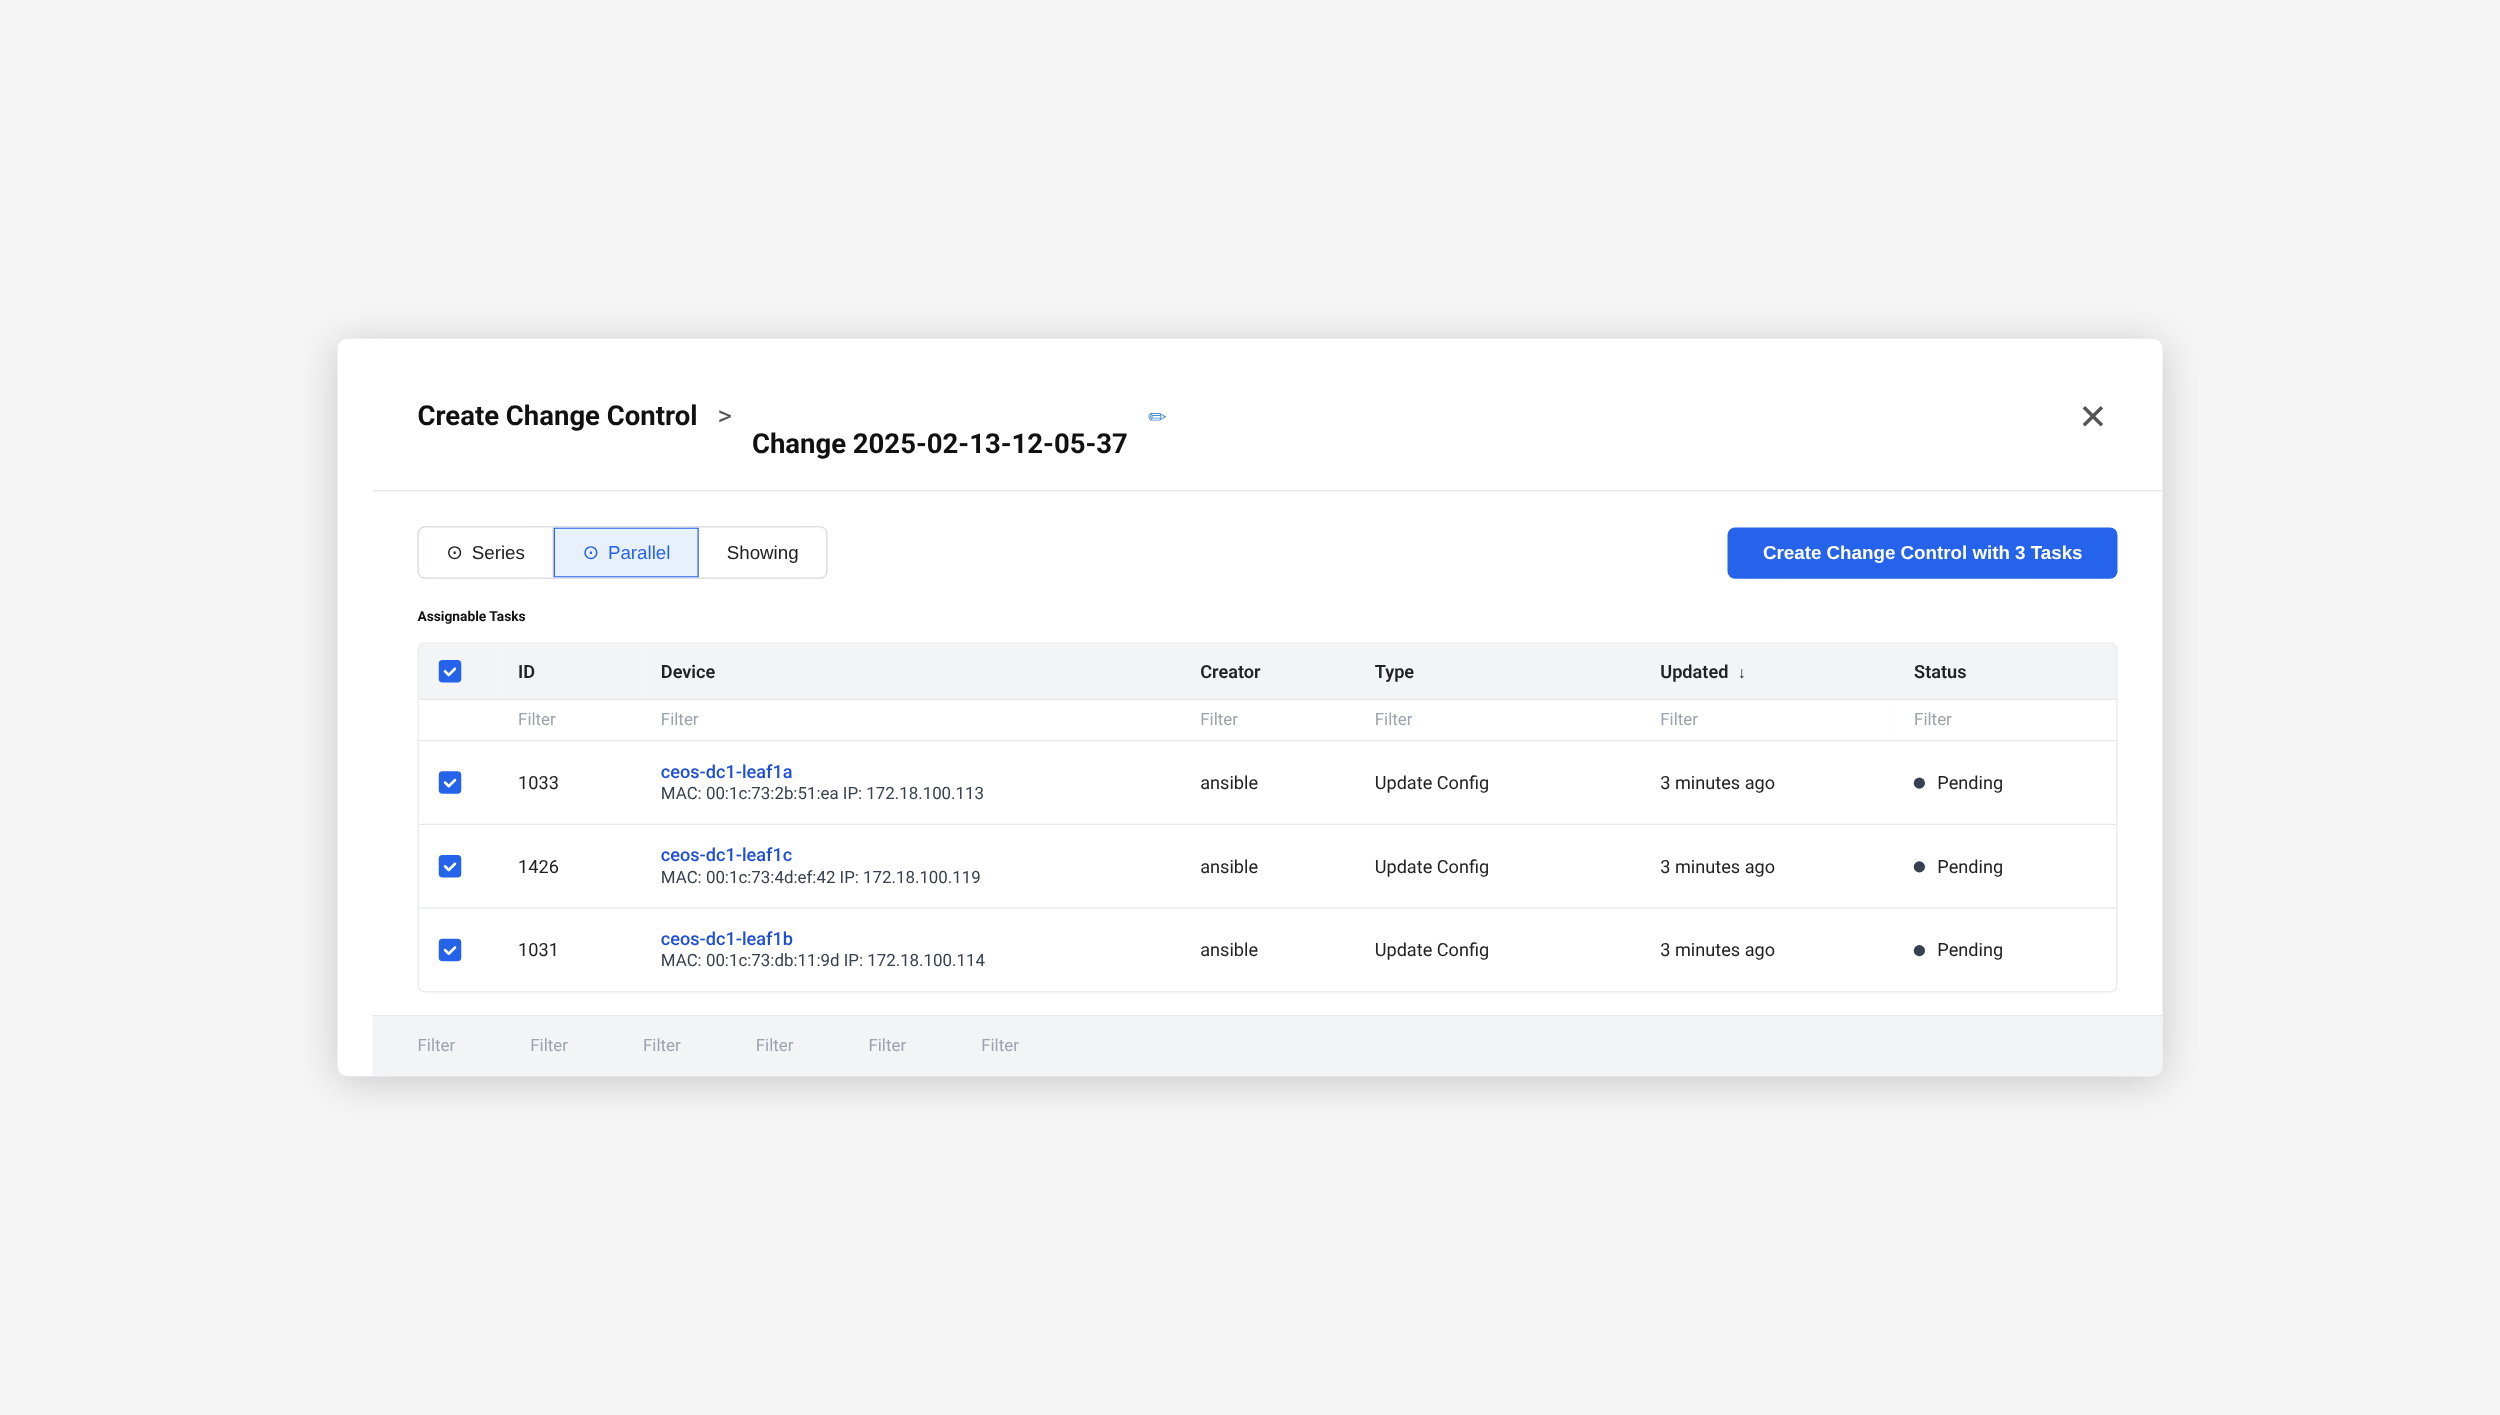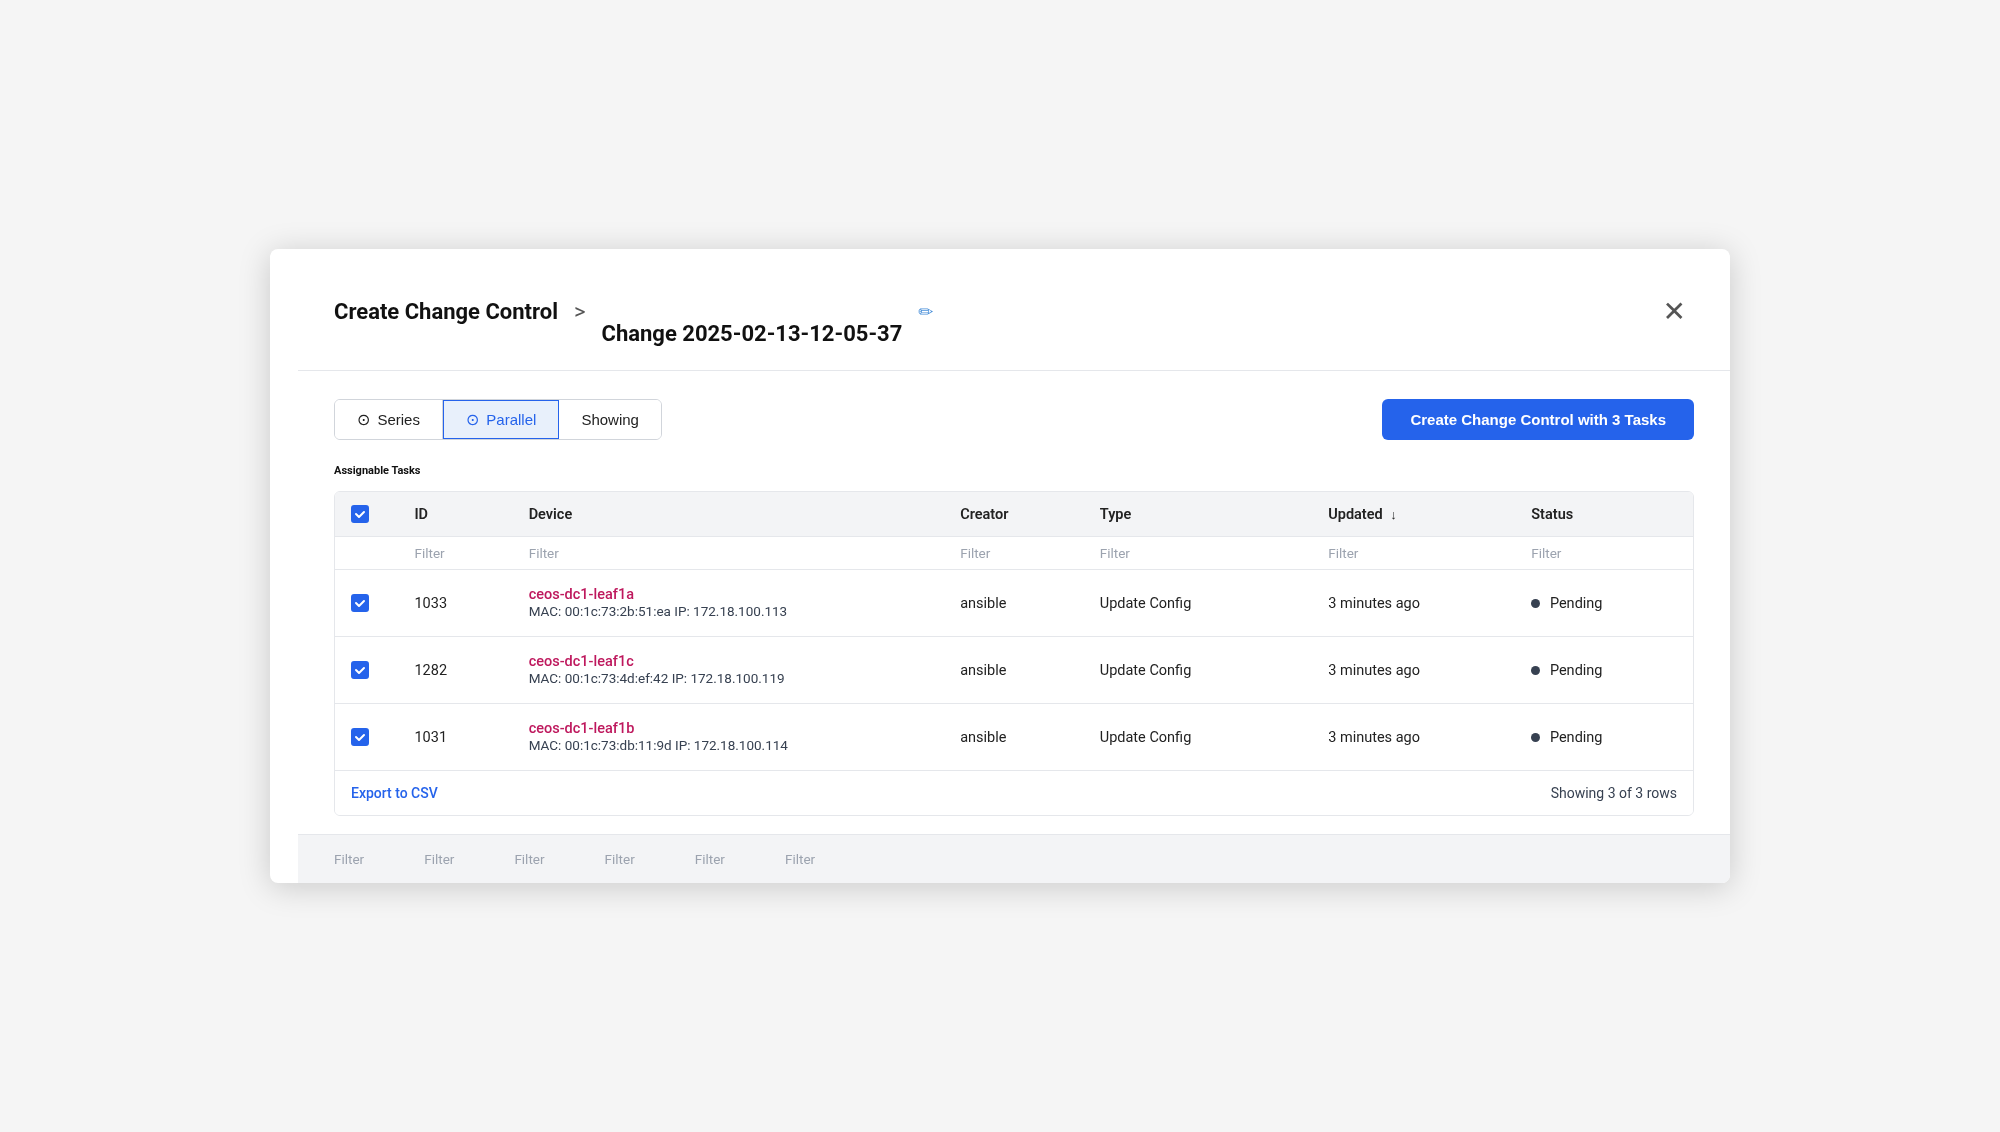--- a/index.html
+++ b/index.html
@@ -167,21 +167,21 @@
       vertical-align: middle;
     }
     .cb-col { width: 48px; }
     .id-col { width: 90px; }
     .device-col { width: 340px; }
     .creator-col { width: 110px; }
     .type-col { width: 180px; }
     .updated-col { width: 160px; }
     .status-col { width: 140px; }
     .device-link {
-      color: #be185d;
+      color: #1d4ed8;
       text-decoration: none;
       font-weight: 500;
       display: block;
     }
     .device-mac {
       color: #374151;
       font-size: 13.5px;
     }
     .status-dot {
       display: inline-block;
@@ -334,21 +334,21 @@
           </tr>
 
           <tr>
             <td class="cb-col">
               <div class="checkbox-custom">
                 <svg viewBox="0 0 12 12" fill="none" xmlns="http://www.w3.org/2000/svg">
                   <path d="M2 6l3 3 5-5" stroke="#fff" stroke-width="2" stroke-linecap="round" stroke-linejoin="round"></path>
                 </svg>
               </div>
             </td>
-            <td class="id-col">1282</td>
+            <td class="id-col">1426</td>
             <td class="device-col">
               <a class="device-link">ceos-dc1-leaf1c</a>
               <span class="device-mac">MAC: 00:1c:73:4d:ef:42 IP: 172.18.100.119</span>
             </td>
             <td class="creator-col">ansible</td>
             <td class="type-col">Update Config</td>
             <td class="updated-col">3 minutes ago</td>
             <td class="status-col">
               <span class="status-dot"></span>
               <span>Pending</span>
@@ -371,24 +371,20 @@
             <td class="creator-col">ansible</td>
             <td class="type-col">Update Config</td>
             <td class="updated-col">3 minutes ago</td>
             <td class="status-col">
               <span class="status-dot"></span>
               <span>Pending</span>
             </td>
           </tr>
         </tbody>
       </table>
-      <div class="table-footer">
-        <a class="export-link">Export to CSV</a>
-        <span class="row-count">Showing 3 of 3 rows</span>
-      </div>
     </div>
   </div>
 
   <div class="bottom-bar">
     <span class="bottom-filter">Filter</span>
     <span class="bottom-filter">Filter</span>
     <span class="bottom-filter">Filter</span>
     <span class="bottom-filter">Filter</span>
     <span class="bottom-filter">Filter</span>
     <span class="bottom-filter">Filter</span>

